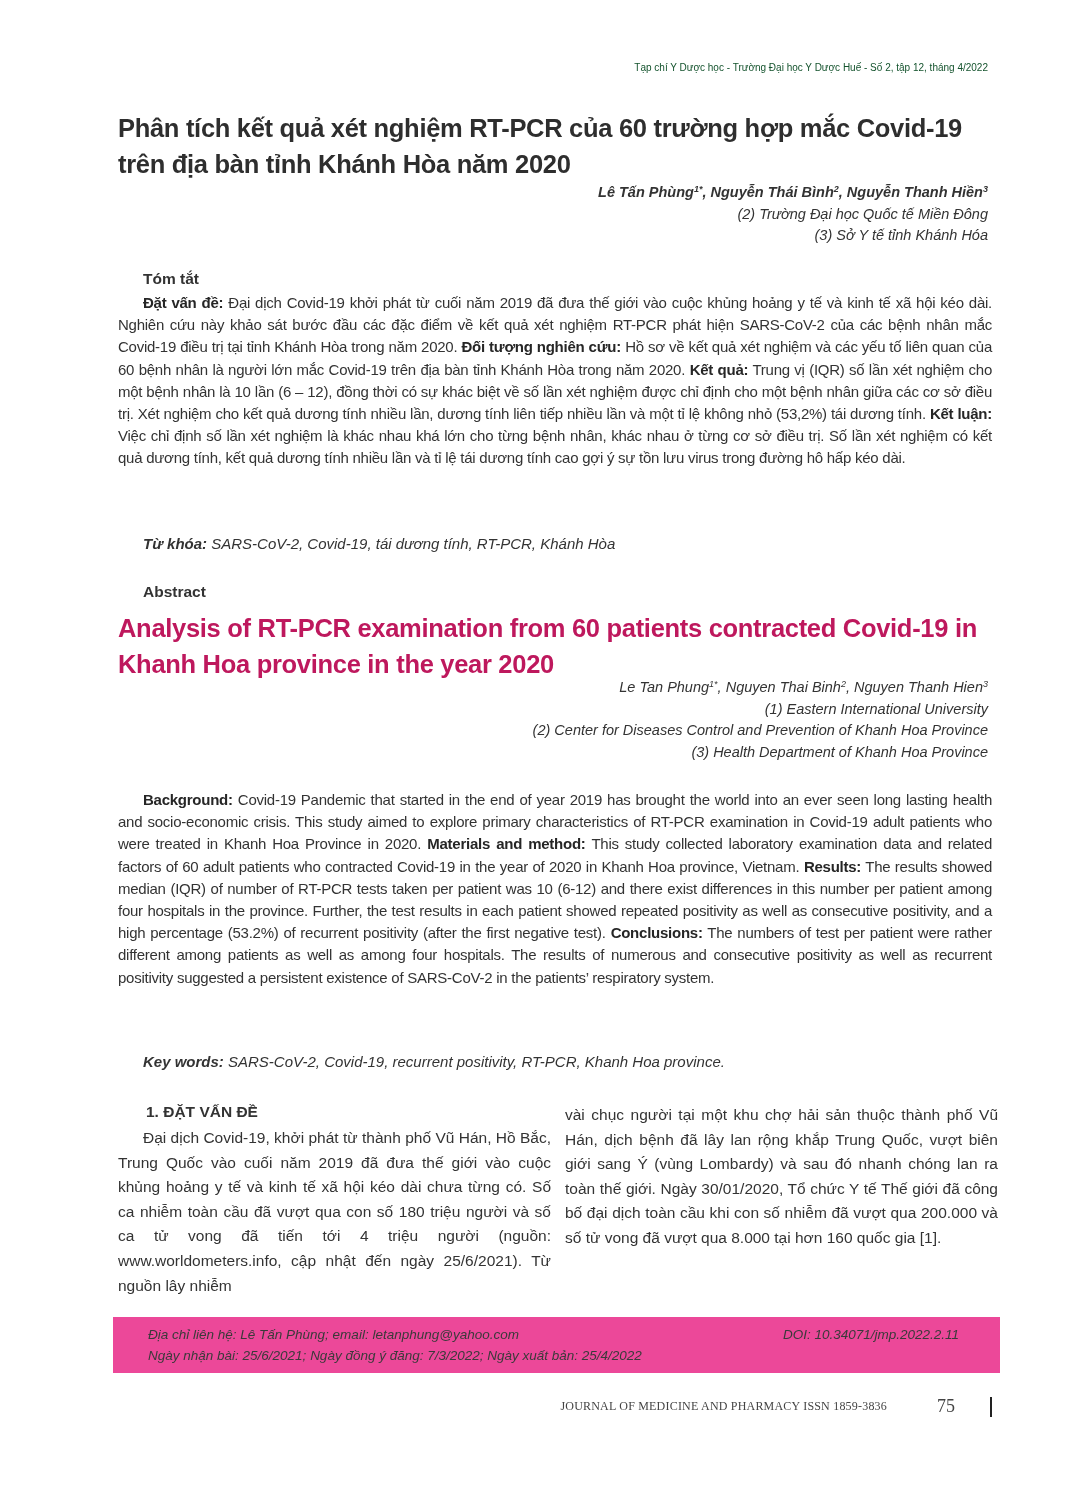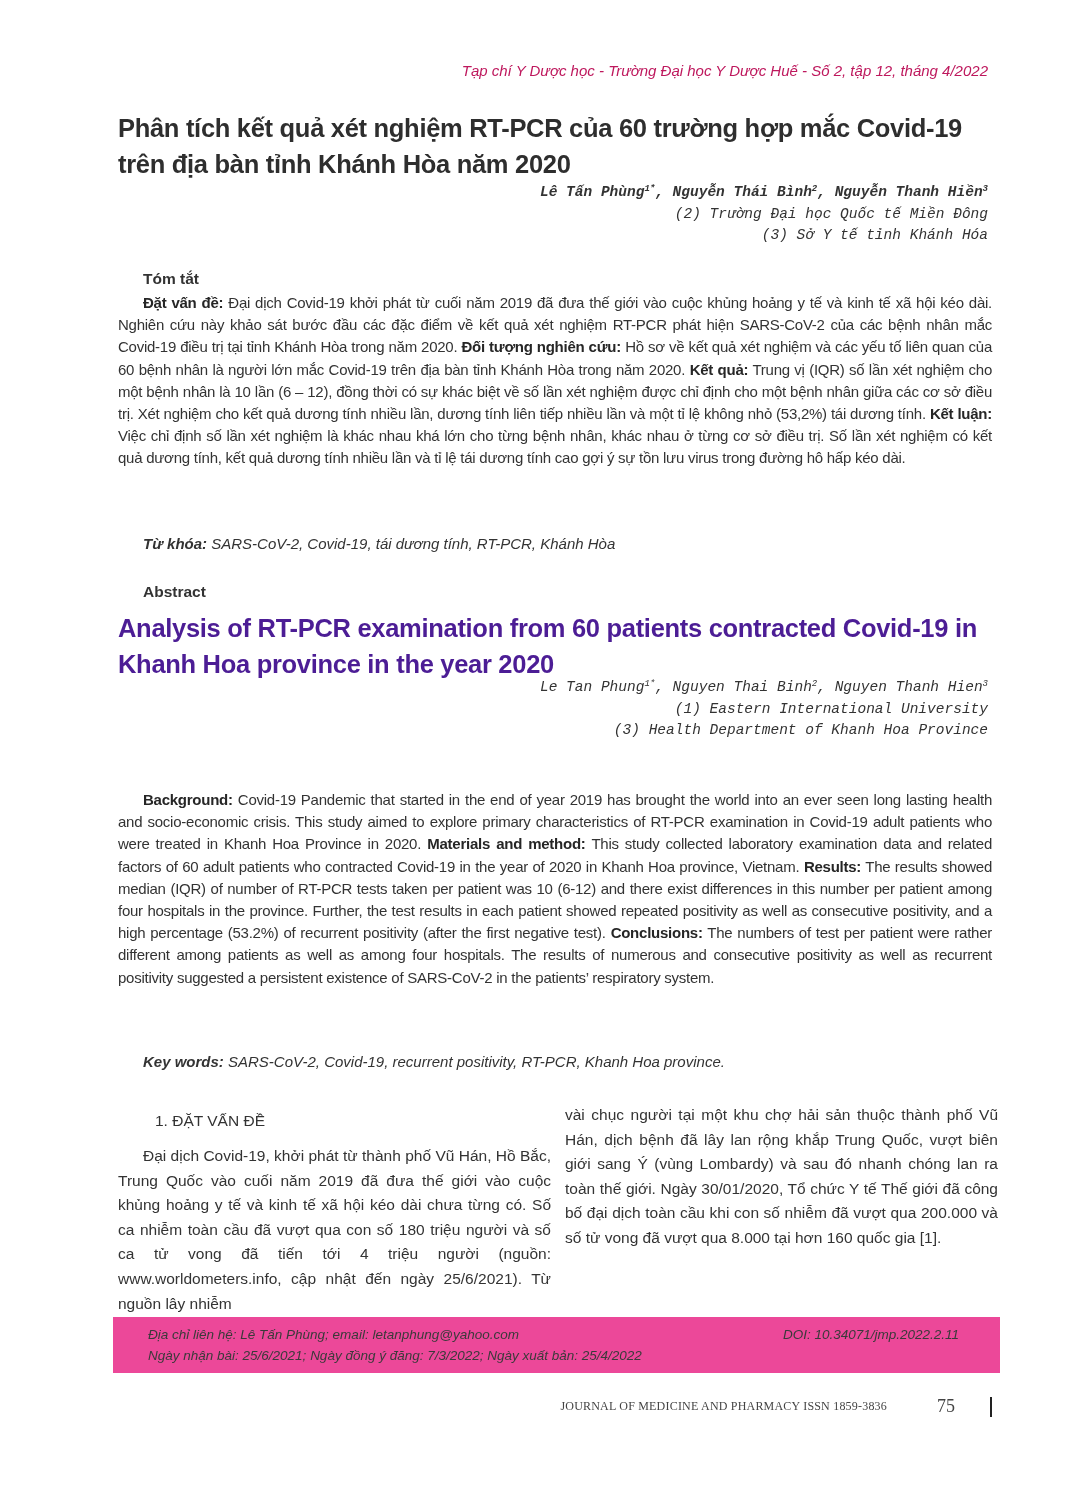--- a/index.html
+++ b/index.html
@@ -2,57 +2,57 @@
 <html><head>
 <meta charset="utf-8">
 <style>
   html, body { margin: 0; padding: 0; background: #ffffff; }
   body {
     width: 1090px; height: 1499px; position: relative; overflow: hidden;
     font-family: "Liberation Sans", sans-serif; color: #333333;
   }
   .page { position: absolute; left: 113px; top: 0; width: 875px; }
   .running-header {
-    position: absolute; top: 62px; right: 0; font-style: italic;
-    font-size: 15px; color: #be185d;
+    position: absolute; top: 62px; right: 0; 
+    font-size: 10px; color: #14532d;
   }
   .title-vi {
     position: absolute; top: 110px; left: 5px; width: 880px;
     font-size: 25.5px; font-weight: bold; line-height: 36px; color: #2e2e2e;
     letter-spacing: -0.3px;
   }
-  .authors-block { position: absolute; right: 0; text-align: right; font-style: italic; font-size: 14.5px; line-height: 21.5px; font-family: Liberation Mono, monospace; }
+  .authors-block { position: absolute; right: 0; text-align: right; font-style: italic; font-size: 14.5px; line-height: 21.5px; }
   .authors-block .names { font-weight: bold; }
   .authors-vi { top: 182px; }
   .authors-en { top: 677px; }
   .authors-en .names { font-weight: normal; }
   sup { font-size: 9px; vertical-align: 5px; line-height: 0; }
   .section-label { position: absolute; left: 30px; font-size: 15.5px; font-weight: bold; }
   .tomtat-label { top: 270px; }
   .abstract-label { top: 583px; }
   .para {
     position: absolute; left: 5px; width: 874px; font-size: 15px; line-height: 22.2px;
     text-align: justify; text-indent: 25px; letter-spacing: -0.25px;
   }
   .para b { color: #262626; }
   .abs-vi { top: 292px; }
   .kw { position: absolute; left: 30px; font-size: 15px; font-style: italic; }
   .kw b { font-style: italic; margin-top: 36px; }
   .kw-vi { top: 535px; }
   .title-en {
     position: absolute; top: 610px; left: 5px; width: 880px;
-    font-size: 25.5px; font-weight: bold; line-height: 36px; color: #4c1d95;
+    font-size: 25.5px; font-weight: bold; line-height: 36px; color: #be185d;
     letter-spacing: -0.3px;
   }
   .abs-en { top: 789px; }
   .kw-en { top: 1053px; }
   .col { position: absolute; width: 433px; font-size: 15.5px; line-height: 24.6px; text-align: justify; }
   .col-left { left: 5px; top: 1098px; }
   .col-right { left: 452px; top: 1103px; }
-  .col h2 { margin: 12px; font-size: 15.5px; font-weight: normal; padding-left: 25px; line-height: 22px; }
+  .col h2 { margin: 3px; font-size: 15.5px; font-weight: bold; padding-left: 25px; line-height: 22px; }
   .col p { margin: 0; text-indent: 25px; }
   .col-right p { text-indent: 0; }
   .contact-box {
     position: absolute; left: 0; top: 1317px; width: 887px; height: 56px;
     background: #ec4899; font-style: italic; font-size: 13.5px; color: #3a3a3a;
   }
   .contact-box .line1 { position: absolute; left: 35px; top: 10px; }
   .contact-box .line2 { position: absolute; left: 35px; top: 31px; }
   .contact-box .doi { position: absolute; left: 670px; top: 10px; }
   .footer {
@@ -96,20 +96,21 @@
 
   <h1 class="title-en" style="margin:0;">Analysis of RT-PCR examination from 60 patients contracted Covid-19 in Khanh Hoa province in the year 2020</h1>
 
   <div class="authors-block authors-en">
     <div class="names">
       <span>Le Tan Phung</span><sup>1*</sup>,
       <span>Nguyen Thai Binh</span><sup>2</sup>,
       <span>Nguyen Thanh Hien</span><sup>3</sup>
     </div>
     <div>(1) Eastern International University</div>
+    <div>(2) Center for Diseases Control and Prevention of Khanh Hoa Province</div>
     <div>(3) Health Department of Khanh Hoa Province</div>
   </div>
 
   <div class="para abs-en">
     <b>Background:</b><span> Covid-19 Pandemic that started in the end of year 2019 has brought the world into an ever seen long lasting health and socio-economic crisis. This study aimed to explore primary characteristics of RT-PCR examination in Covid-19 adult patients who were treated in Khanh Hoa Province in 2020. </span><b>Materials and method:</b><span> This study collected laboratory examination data and related factors of 60 adult patients who contracted Covid-19 in the year of 2020 in Khanh Hoa province, Vietnam.  </span><b>Results:</b><span> The results showed median (IQR) of number of RT-PCR tests taken per patient was 10 (6-12) and there exist differences in this number per patient among four hospitals in the province. Further, the test results in each patient showed repeated positivity as well as consecutive positivity, and a high percentage (53.2%) of recurrent positivity (after the first negative test). </span><b>Conclusions:</b><span> The numbers of test per patient were rather different among patients as well as among four hospitals. The results of numerous and consecutive positivity as well as recurrent positivity suggested a persistent existence of SARS-CoV-2 in the patients’ respiratory system.</span>
   </div>
 
   <div class="kw kw-en">
     <b>Key words:</b><span> SARS-CoV-2, Covid-19, recurrent positivity, RT-PCR, Khanh Hoa province.</span>
   </div>

